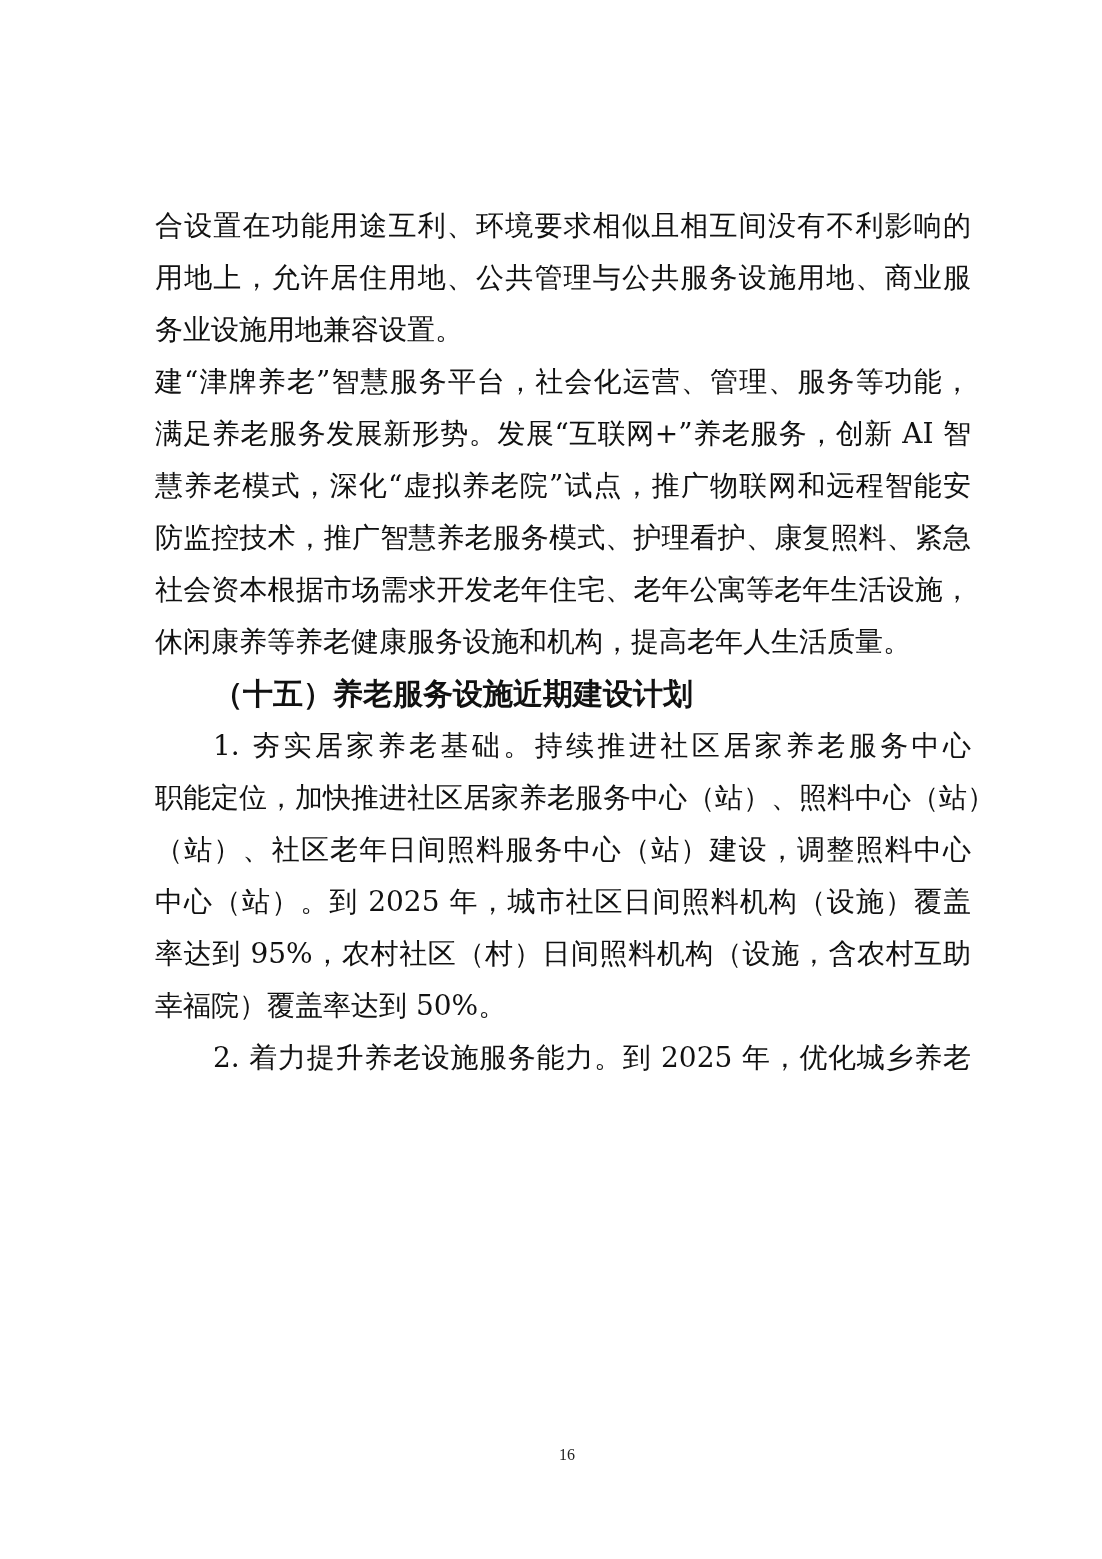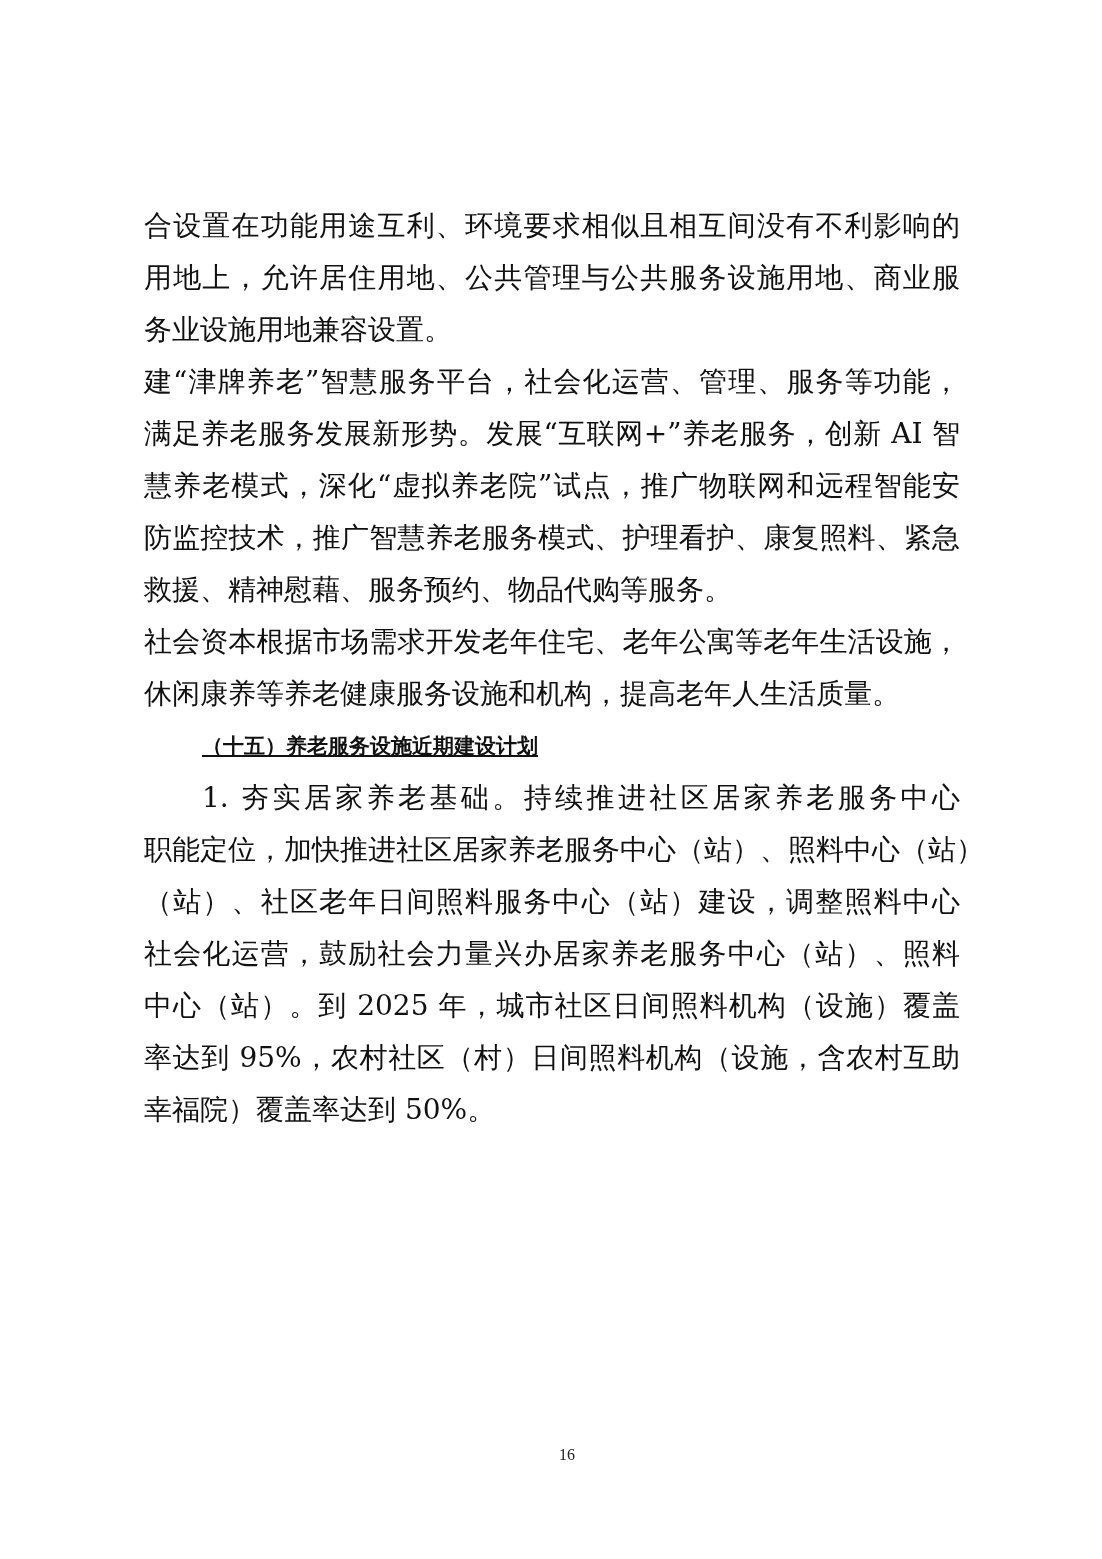--- a/index.html
+++ b/index.html
@@ -1,68 +1,66 @@
 <!DOCTYPE html>
 <html><head>
 <meta charset="utf-8">
 <style>
   html, body { margin: 0; padding: 0; background: #ffffff; }
   body { width: 1102px; height: 1559px; position: relative; overflow: hidden; }
   .page {
     position: absolute; left: 0; top: 0; width: 1102px; height: 1559px; background: #fff;
   }
   .content {
-    position: absolute; left: 144px; top: 200px; width: 816px;
+    position: absolute; left: 155px; top: 200px; width: 816px;
     font-family: "DejaVu Serif", "Liberation Serif", serif;
     font-size: 28px; color: #111;
   }
   .line {
     height: 52px; line-height: 52px; white-space: nowrap;
     text-align: justify; text-align-last: justify;
     letter-spacing: 0;
   }
   .line.last { text-align-last: left; }
   .line.indent { padding-left: 58px; }
   .heading {
     height: 52px; line-height: 52px; white-space: nowrap;
     padding-left: 58px; font-weight: bold;
     font-family: "DejaVu Sans", "Liberation Sans", sans-serif;
-    font-size: 21px;
-    text-decoration: underline;
+    font-size: 30px;
   }
   .page-number {
     position: absolute; left: 0; width: 1102px; top: 1446px; text-align: center;
     font-family: "Liberation Serif", "DejaVu Serif", serif; font-size: 16px; color: #222;
     transform: translateX(16px);
   }
 </style>
 </head>
 <body>
 
 <div class="page">
   <div class="content">
     <div class="line">合设置在功能用途互利、环境要求相似且相互间没有不利影响的</div>
     <div class="line">用地上，允许居住用地、公共管理与公共服务设施用地、商业服</div>
     <div class="line last">务业设施用地兼容设置。</div>
 
     <div class="line">建“津牌养老”智慧服务平台，社会化运营、管理、服务等功能，</div>
     <div class="line">满足养老服务发展新形势。发展“互联网+”养老服务，创新 AI 智</div>
     <div class="line">慧养老模式，深化“虚拟养老院”试点，推广物联网和远程智能安</div>
     <div class="line">防监控技术，推广智慧养老服务模式、护理看护、康复照料、紧急</div>
-    <div class="line last">救援、精神慰藉、服务预约、物品代购等服务。</div>
 
     <div class="line">社会资本根据市场需求开发老年住宅、老年公寓等老年生活设施，</div>
     <div class="line last">休闲康养等养老健康服务设施和机构，提高老年人生活质量。</div>
 
     <div class="heading">（十五）养老服务设施近期建设计划</div>
 
     <div class="line indent">1. 夯实居家养老基础。持续推进社区居家养老服务中心</div>
     <div class="line">职能定位，加快推进社区居家养老服务中心（站）、照料中心（站）</div>
     <div class="line">（站）、社区老年日间照料服务中心（站）建设，调整照料中心</div>
-    <div class="line">社会化运营，鼓励社会力量兴办居家养老服务中心（站）、照料</div>
     <div class="line">中心（站）。到 2025 年，城市社区日间照料机构（设施）覆盖</div>
     <div class="line">率达到 95%，农村社区（村）日间照料机构（设施，含农村互助</div>
     <div class="line last">幸福院）覆盖率达到 50%。</div>
 
+    <div class="line indent">2. 着力提升养老设施服务能力。到 2025 年，优化城乡养老</div>
   </div>
 
   <div class="page-number">16</div>
 </div>
 
 </body></html>

